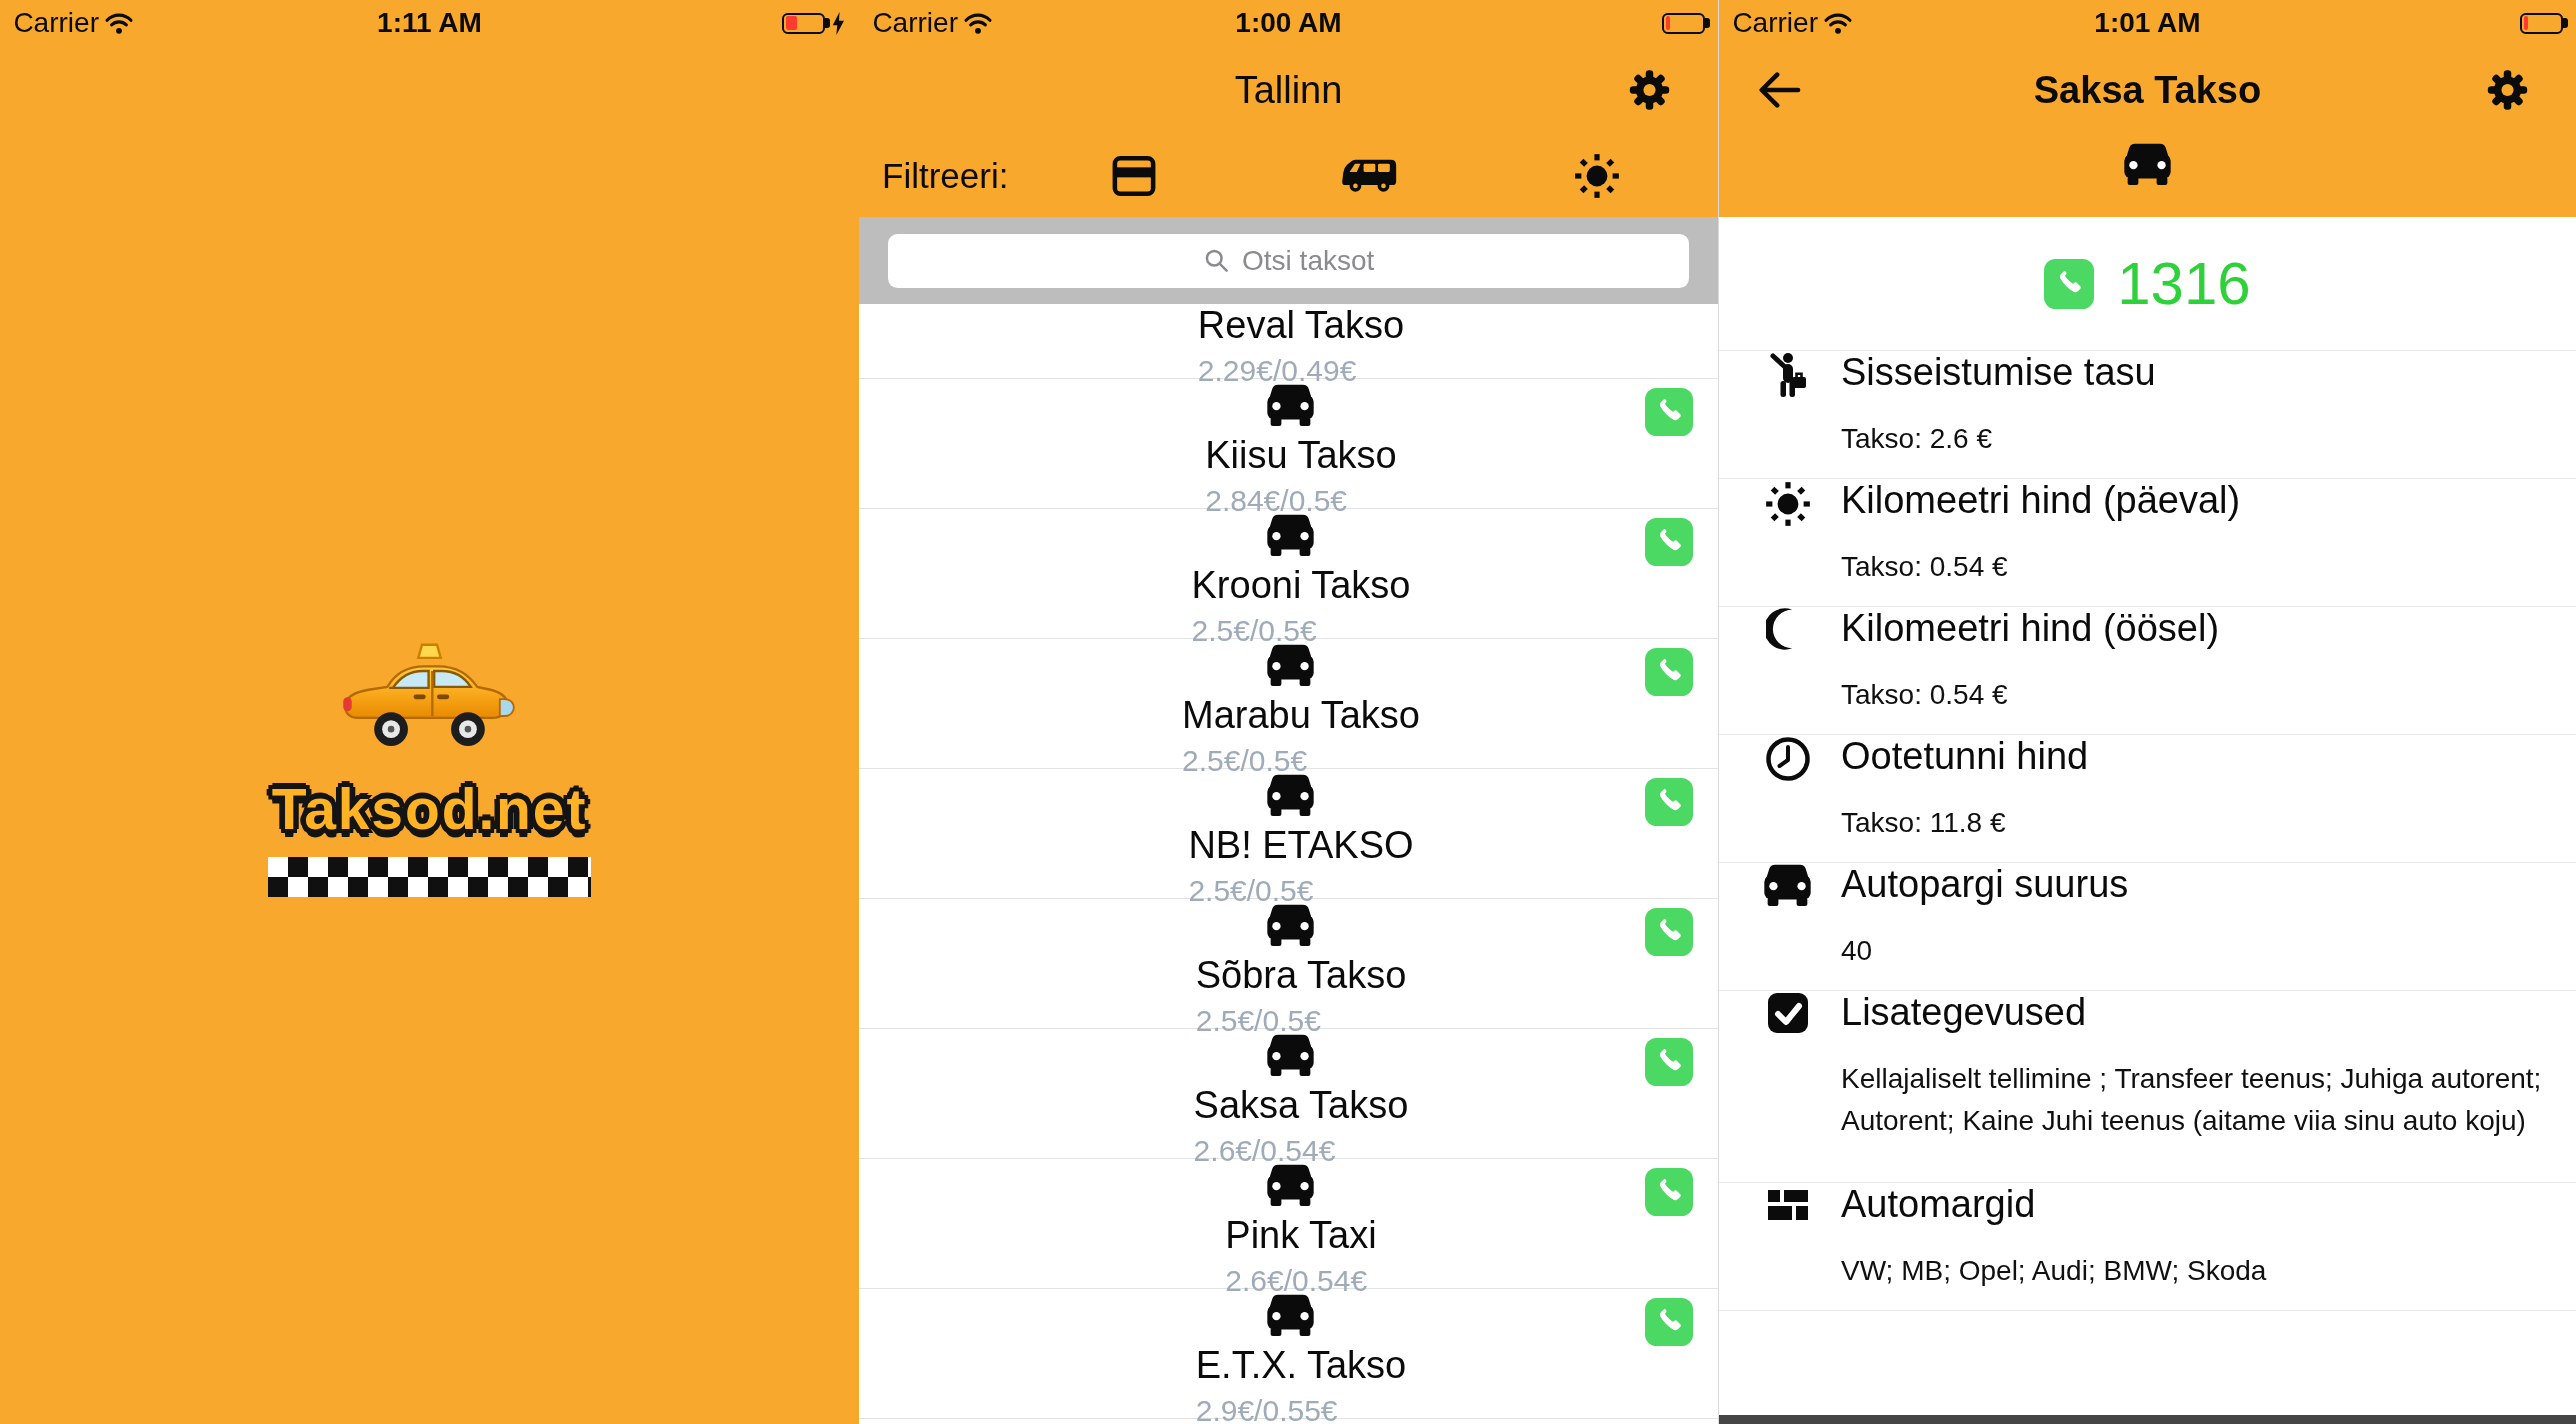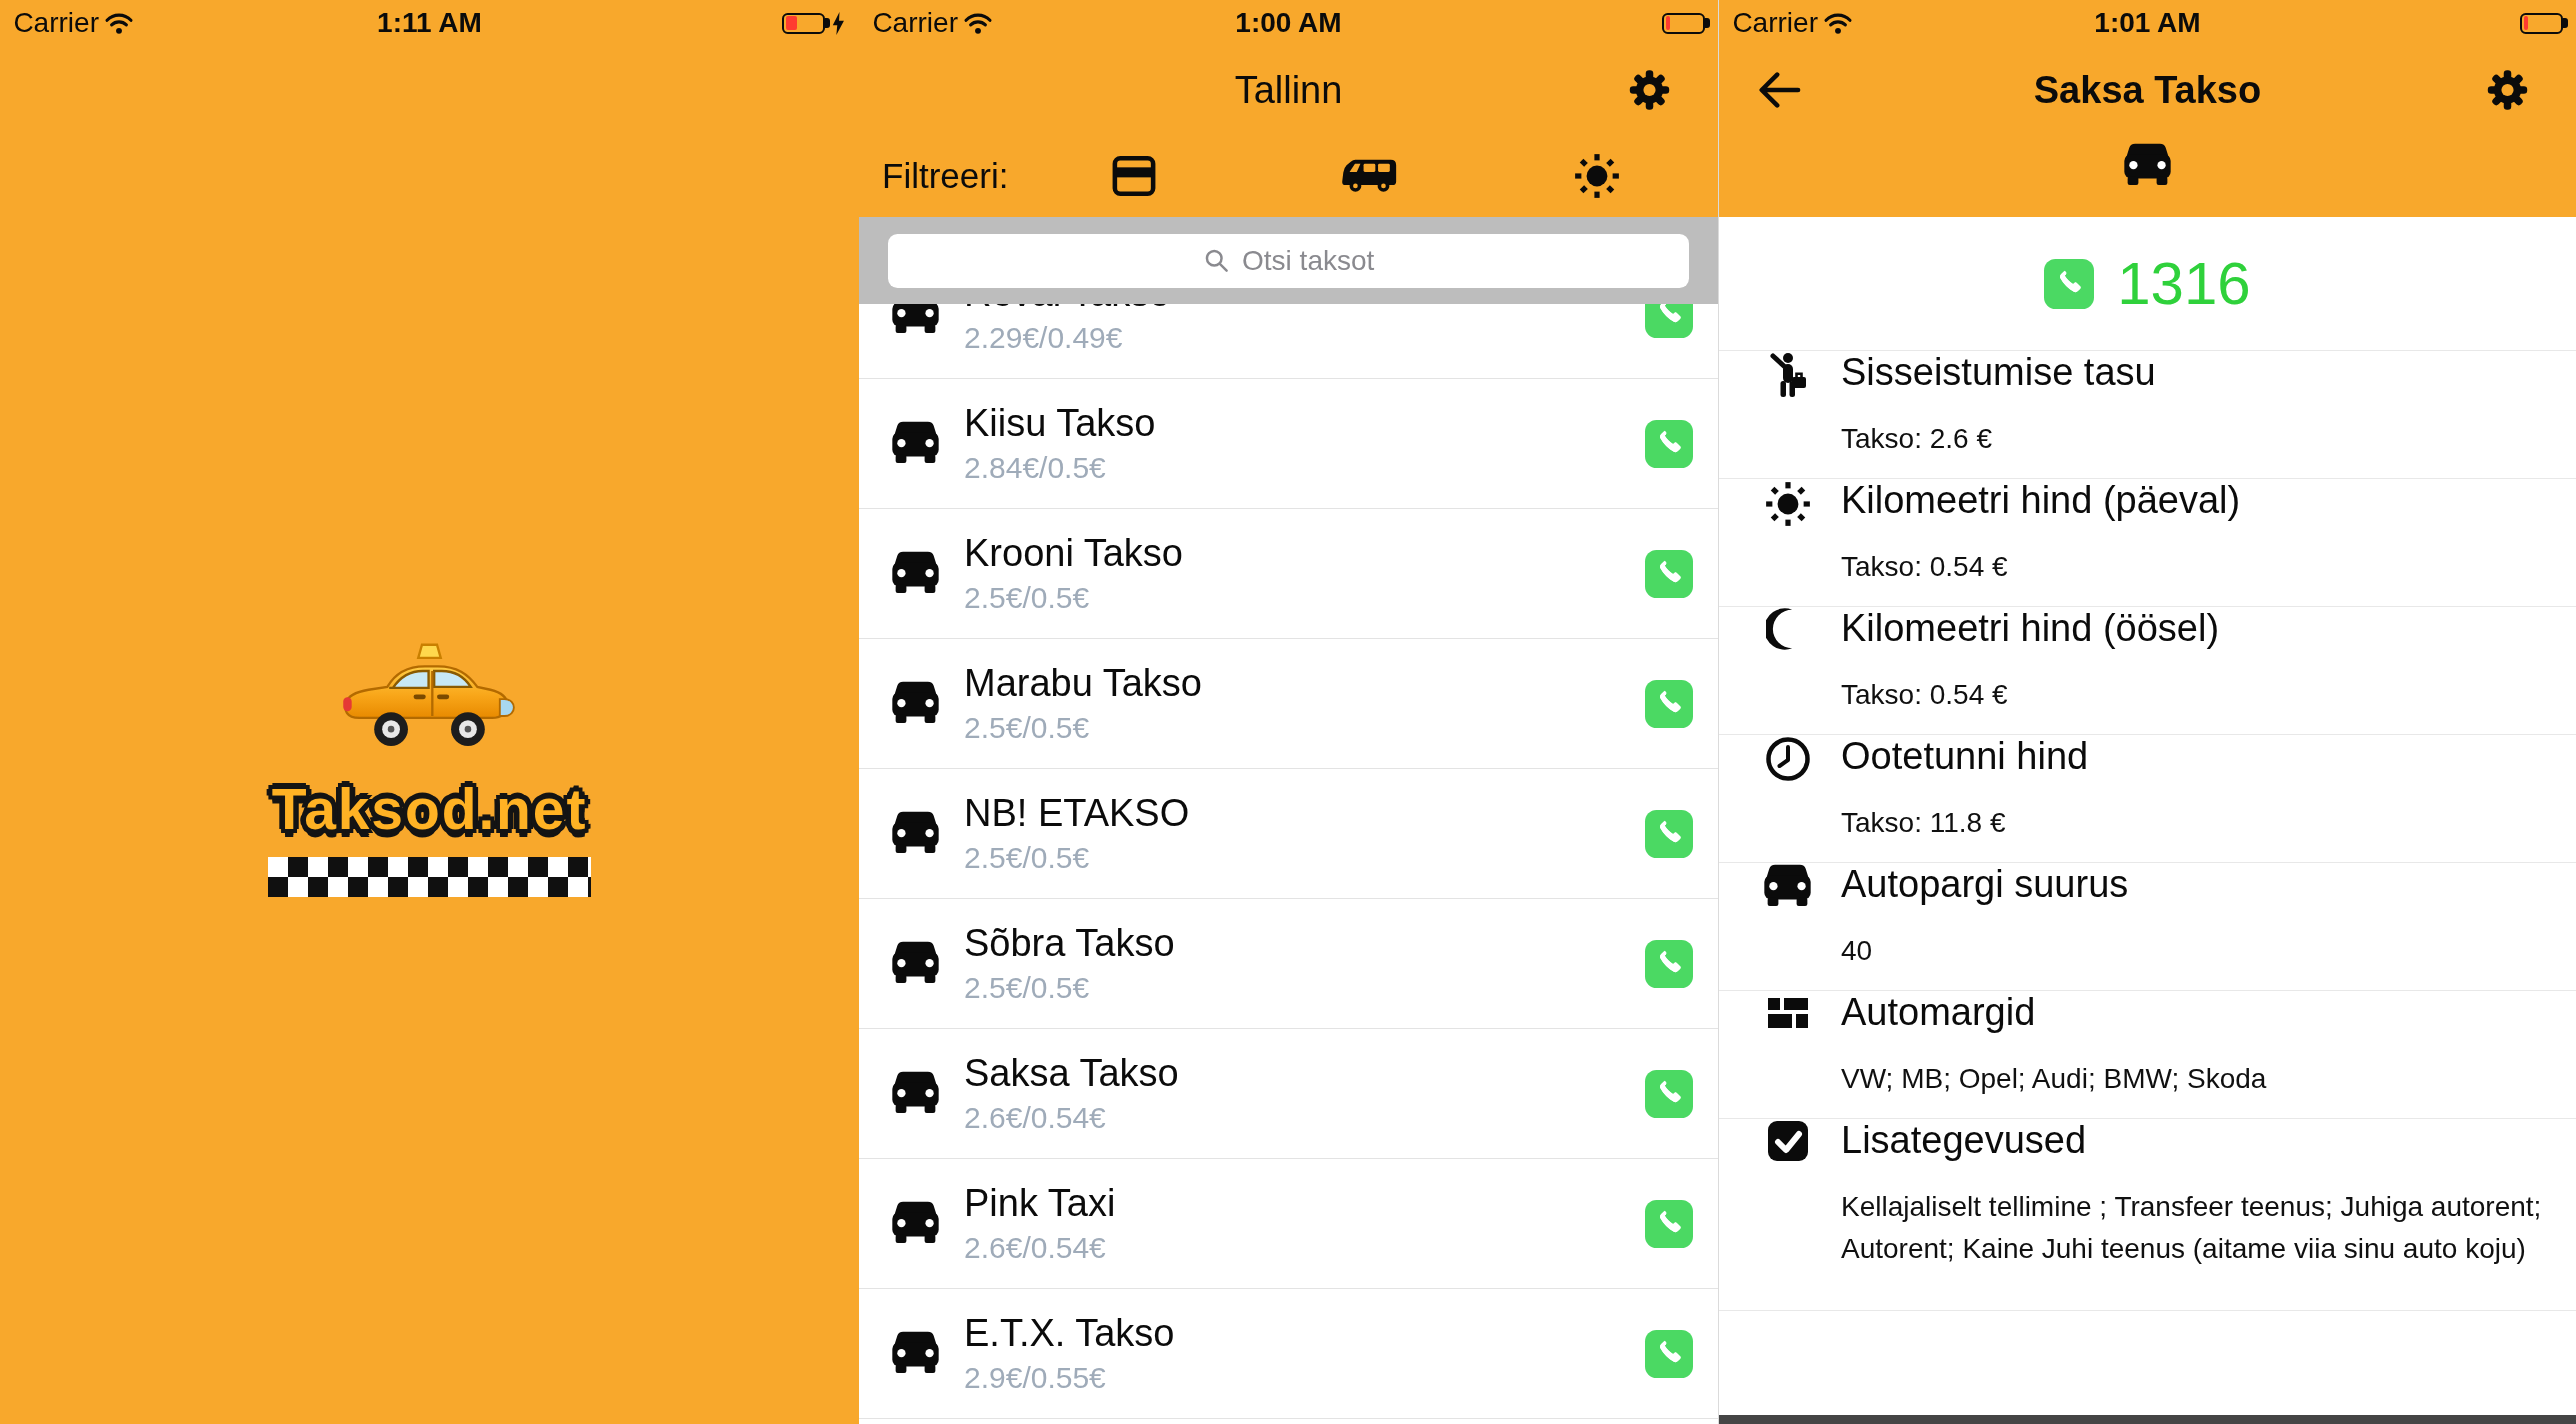--- a/index.html
+++ b/index.html
@@ -39,21 +39,21 @@
   .f-icon { position:absolute; top:50%; transform:translate(-50%,-50%); cursor:pointer; }
   .f-icon-card { left:275px; }
   .f-icon-van  { left:510px; }
   .f-icon-sun  { left:738px; }
 
   .search-band { height:87px; background:#BDBDBD; position:relative; z-index:2; display:flex; align-items:center; padding:0 29px; }
   .search-field { height:54px; background:#fff; border-radius:9.5px; flex:1; display:flex; align-items:center; justify-content:center; gap:12.4px; color:#8A8A8F; font-size:28px; cursor:text; }
 
   
   .taxi-list { margin-top:-55px; background:#fff; position:relative; z-index:1; }
-  .taxi-row { height:130px; display:flex; align-items:center; padding:0 25px 0 29px; border-bottom:1.9px solid #E3E3E3; background:#fff; cursor:pointer; }
+  .taxi-row { height:130px; display:flex; align-items:center; padding:0 25px 0 29px; border-bottom:1.9px solid #E3E3E3; background:#fff; cursor:pointer;flex-direction:column; }
   .taxi-icon { flex:0 0 55px; display:flex; justify-content:center; }
   .taxi-texts { margin-left:21px; }
   .taxi-name { font-size:38px; color:#0b0b0b; }
   .taxi-price { font-size:30px; color:#9FABB9; margin-top:6.7px; }
   .call-btn { margin-left:auto; width:48px; height:48px; border-radius:11.5px; background:#4BD963; display:flex; align-items:center; justify-content:center; cursor:pointer; flex:0 0 48px; }
 
   
   .detail-header { height:217px; background:#F8A82C; }
   .header-car { display:flex; justify-content:center; margin-top:7.6px; }
   .phone-row { height:134px; display:flex; align-items:center; justify-content:center; gap:23px; border-bottom:1.9px solid #E8E8E8; cursor:pointer; }
@@ -611,46 +611,46 @@
               </g>
               <circle cx="15" cy="28" r="5" fill="#fff"></circle>
               <circle cx="49" cy="28" r="5" fill="#fff"></circle>
             </svg>
           </span>
           <div class="d-texts">
             <div class="d-title">Autopargi suurus</div>
             <div class="d-value">40</div>
           </div>
         </div>
-        <div class="d-row">
-          <span class="d-icon icon">
-            <svg width="44" height="44" viewBox="0 0 44 44">
-              <g fill="#0b0b0b">
-                <rect x="2" y="7" width="12" height="12"></rect>
-                <rect x="18" y="7" width="24" height="12"></rect>
-                <rect x="2" y="23" width="24" height="14"></rect>
-                <rect x="30" y="23" width="12" height="14"></rect>
-              </g>
-            </svg>
-          </span>
-          <div class="d-texts">
-            <div class="d-title">Automargid</div>
-            <div class="d-value">VW; MB; Opel; Audi; BMW; Skoda</div>
-          </div>
-        </div>
         <div class="d-row d-row-tall">
           <span class="d-icon icon">
             <svg width="44" height="44" viewBox="0 0 44 44">
               <rect x="2" y="2" width="40" height="40" rx="9" fill="#0b0b0b"></rect>
               <path d="M12 23 l8 8 L33 15" fill="none" stroke="#fff" stroke-width="6" stroke-linecap="round" stroke-linejoin="round"></path>
             </svg>
           </span>
           <div class="d-texts">
             <div class="d-title">Lisategevused</div>
             <div class="d-value">Kellajaliselt tellimine ; Transfeer teenus; Juhiga autorent; Autorent; Kaine Juhi teenus (aitame viia sinu auto koju)</div>
           </div>
         </div>
+        <div class="d-row">
+          <span class="d-icon icon">
+            <svg width="44" height="44" viewBox="0 0 44 44">
+              <g fill="#0b0b0b">
+                <rect x="2" y="7" width="12" height="12"></rect>
+                <rect x="18" y="7" width="24" height="12"></rect>
+                <rect x="2" y="23" width="24" height="14"></rect>
+                <rect x="30" y="23" width="12" height="14"></rect>
+              </g>
+            </svg>
+          </span>
+          <div class="d-texts">
+            <div class="d-title">Automargid</div>
+            <div class="d-value">VW; MB; Opel; Audi; BMW; Skoda</div>
+          </div>
+        </div>
       </div>
     <div class="bottom-bar"></div>
   </div>
 
 </div>
 
 
 </body></html>

